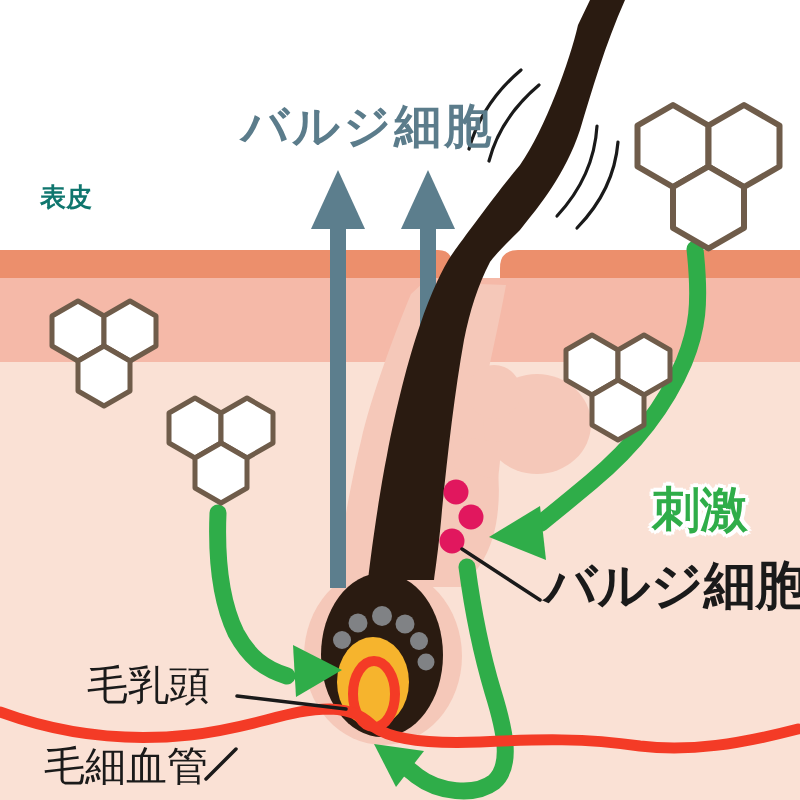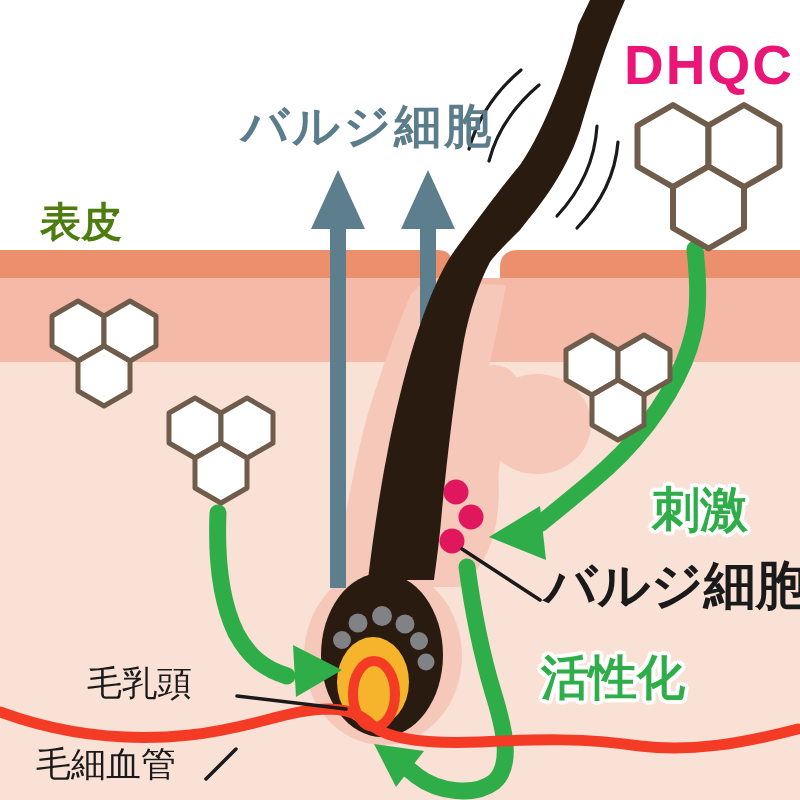--- a/index.html
+++ b/index.html
@@ -2,30 +2,30 @@
 <html><head>
 <meta charset="utf-8">
 <style>
   html,body{margin:0;padding:0;background:#ffffff;}
   .stage{position:relative;width:800px;height:800px;background:#ffffff;overflow:hidden;
          font-family:"Liberation Sans","DejaVu Sans",sans-serif;}
   .stage svg{position:absolute;left:0;top:0;}
   .lbl{position:absolute;white-space:nowrap;line-height:1;}
   .lbl-dhqc{left:624px;top:38px;font-size:55px;font-weight:800;color:#E91577;letter-spacing:2px;}
   .lbl-growth{left:241px;top:102px;font-size:47px;font-weight:800;color:#5B7C8B;letter-spacing:3px;}
-  .lbl-epidermis{left:40px;top:202px;font-size:41px;font-weight:600;color:#4d7c0f;}
+  .lbl-epidermis{left:40px;top:184px;font-size:26px;font-weight:600;color:#0f766e;}
   .lbl-green{font-size:48px;font-weight:800;color:#2FAD49;
     text-shadow:-3px -3px 0 #fff,3px -3px 0 #fff,-3px 3px 0 #fff,3px 3px 0 #fff,
                  0 -4px 0 #fff,0 4px 0 #fff,-4px 0 0 #fff,4px 0 0 #fff;}
   .lbl-stim{left:652px;top:486px;text-align:center;}
   .lbl-act{left:541px;top:654px;}
-  .lbl-black{font-size:35px;font-weight:500;color:#1A1A1A;}
+  .lbl-black{font-size:41px;font-weight:500;color:#1A1A1A;}
   .lbl-bulge{left:544px;top:559px;font-size:52px;font-weight:bold;}
   .lbl-papilla{left:87px;top:665px;}
-  .lbl-capillary{left:36px;top:746px;}
+  .lbl-capillary{left:44px;top:746px;}
 </style>
 </head>
 <body>
 
 <div class="stage">
 
   <svg width="800" height="800" viewBox="0 0 800 800">
 
     <g>
       <rect x="0" y="0" width="800" height="278" fill="#FFFFFF"></rect>
@@ -123,21 +123,19 @@
       <polygon points="247,398 273,413 273,443 247,458 221,443 221,413"></polygon>
       <polygon points="221,443 247,458 247,488 221,503 195,488 195,458"></polygon>
     </g>
     <g fill="#FFFFFF" stroke="#6F5C4A" stroke-width="5" stroke-linejoin="round">
       <polygon points="592,335 618,350 618,380 592,395 566,380 566,350"></polygon>
       <polygon points="644,335 670,350 670,380 644,395 618,380 618,350"></polygon>
       <polygon points="618,380 644,395 644,425 618,440 592,425 592,395"></polygon>
     </g>
   </svg>
 
-  <div class="lbl lbl-dhqc">DHQC</div>
   <div class="lbl lbl-growth">バルジ細胞</div>
   <div class="lbl lbl-epidermis">表皮</div>
   <div class="lbl lbl-green lbl-stim">刺激</div>
   <div class="lbl lbl-black lbl-bulge">バルジ細胞</div>
-  <div class="lbl lbl-green lbl-act">活性化</div>
   <div class="lbl lbl-black lbl-papilla">毛乳頭</div>
   <div class="lbl lbl-black lbl-capillary">毛細血管</div>
 </div>
 
 </body></html>

